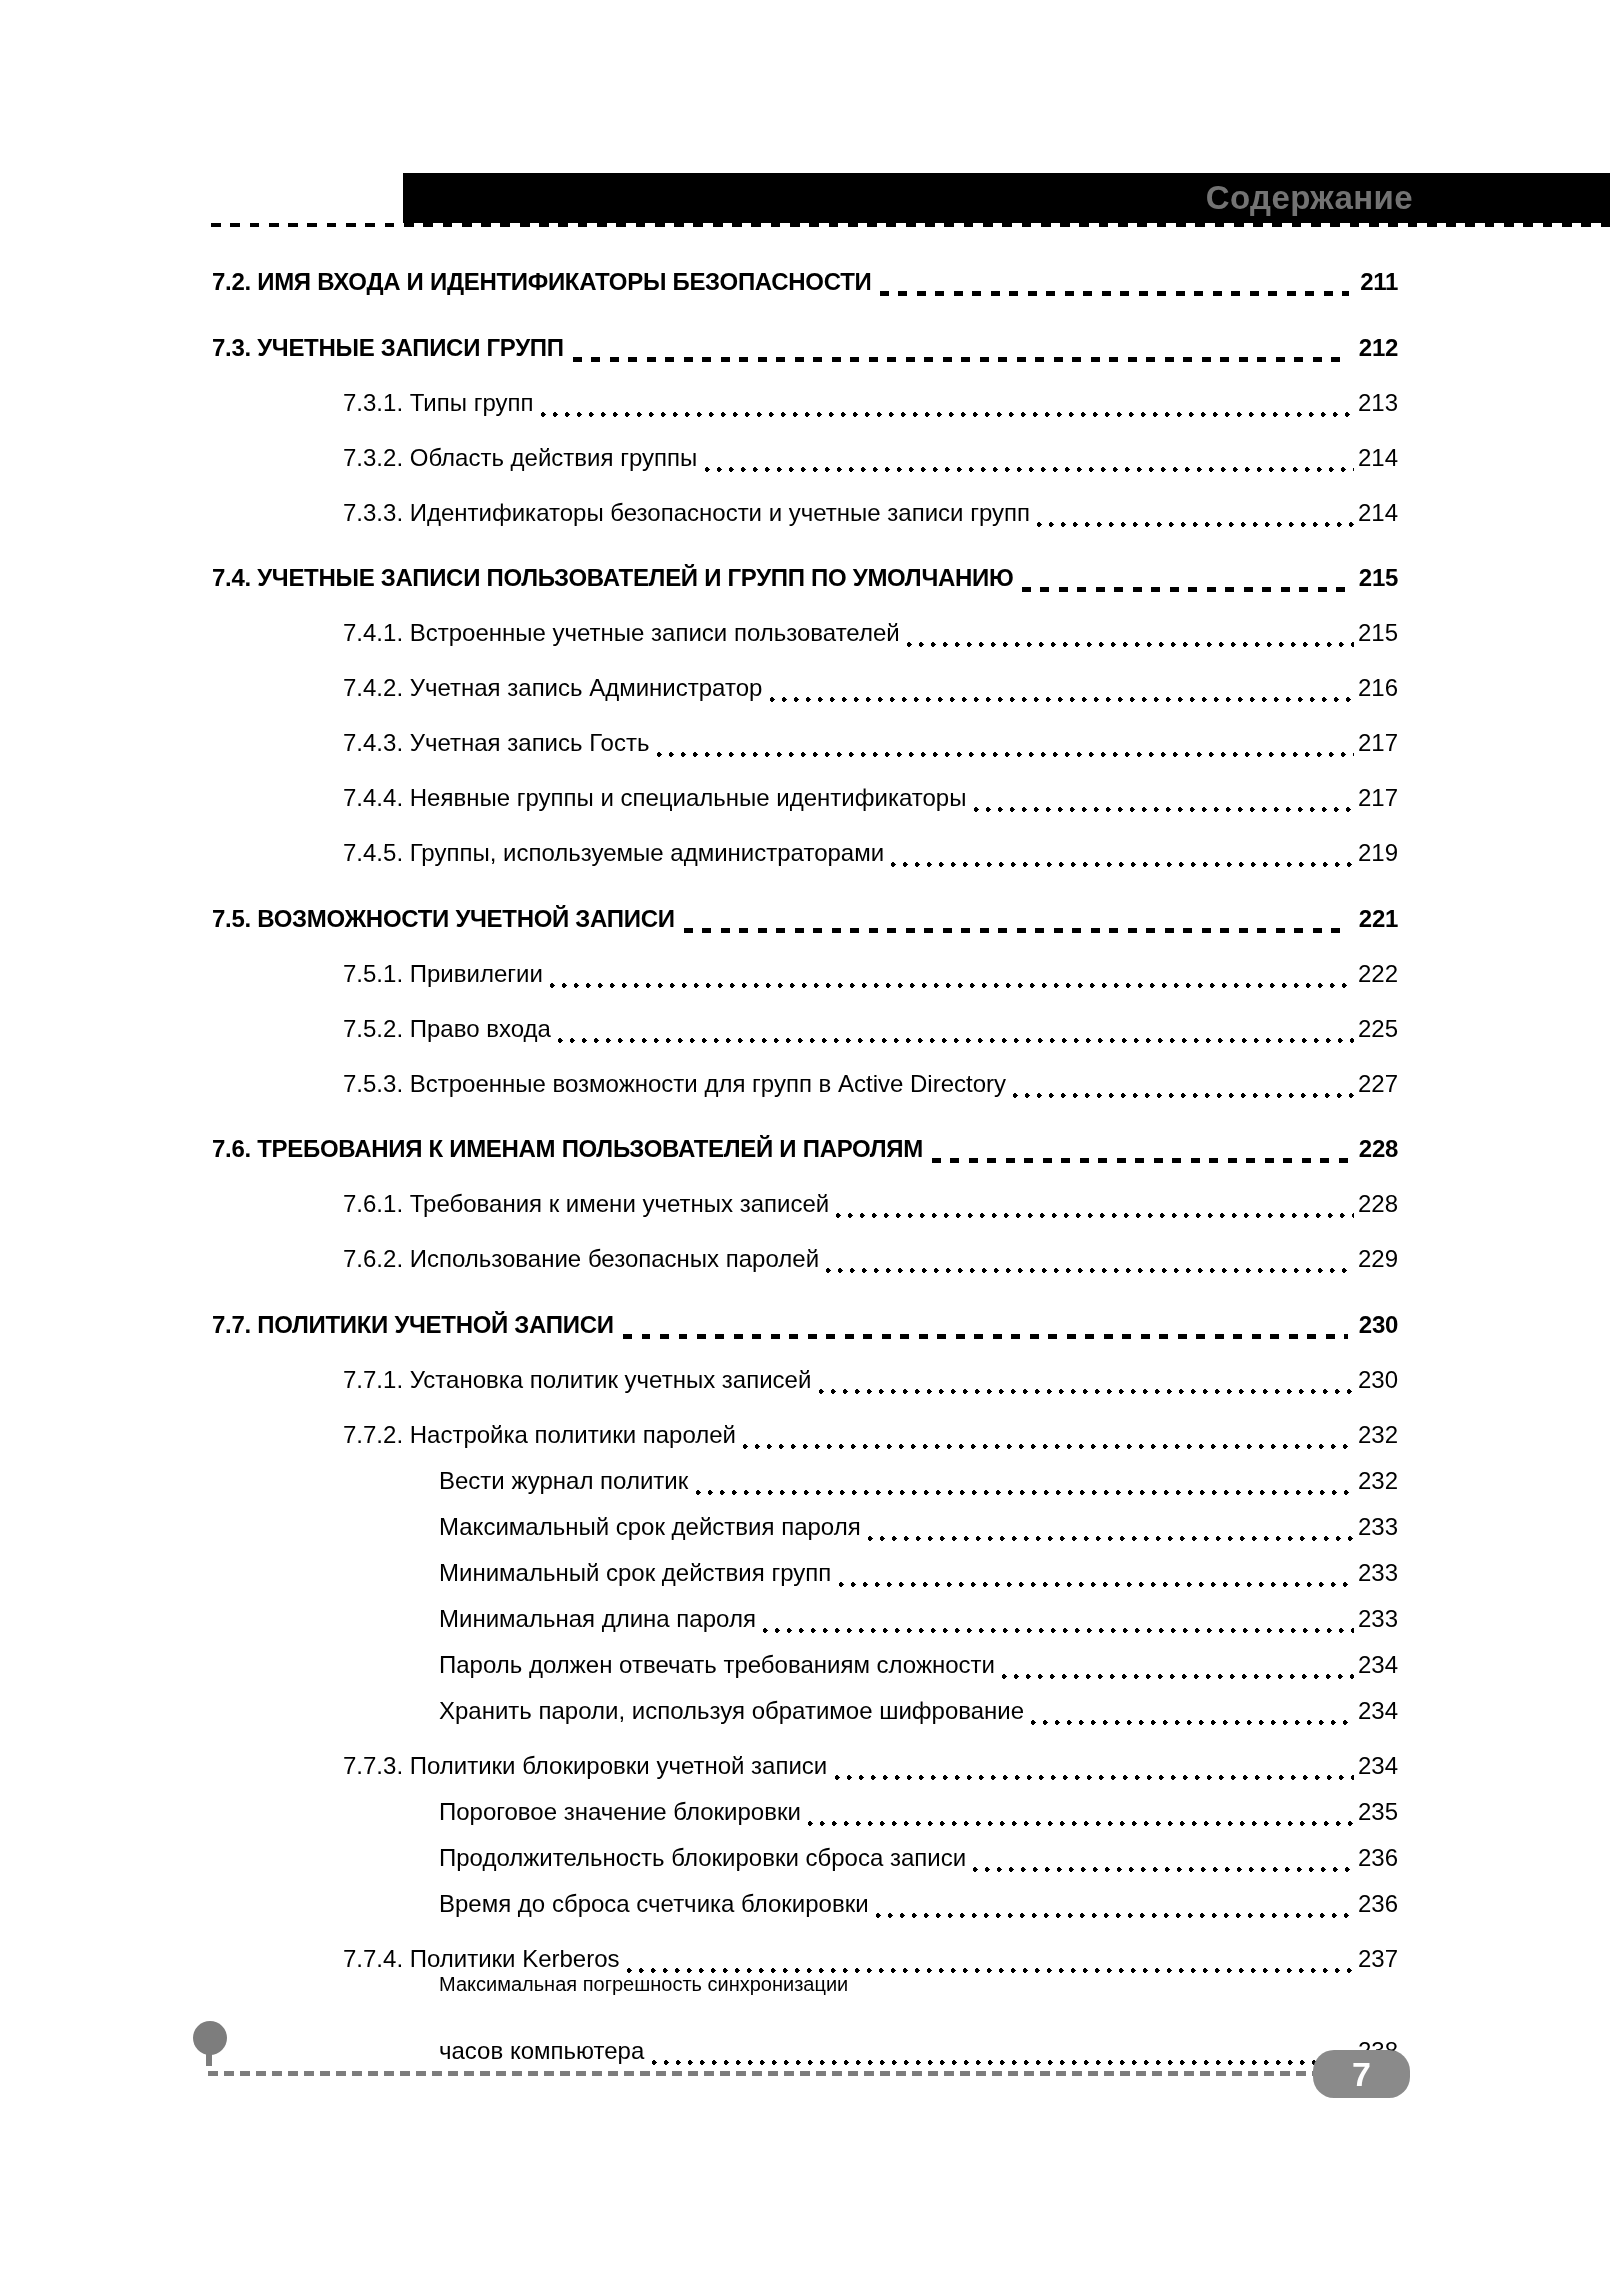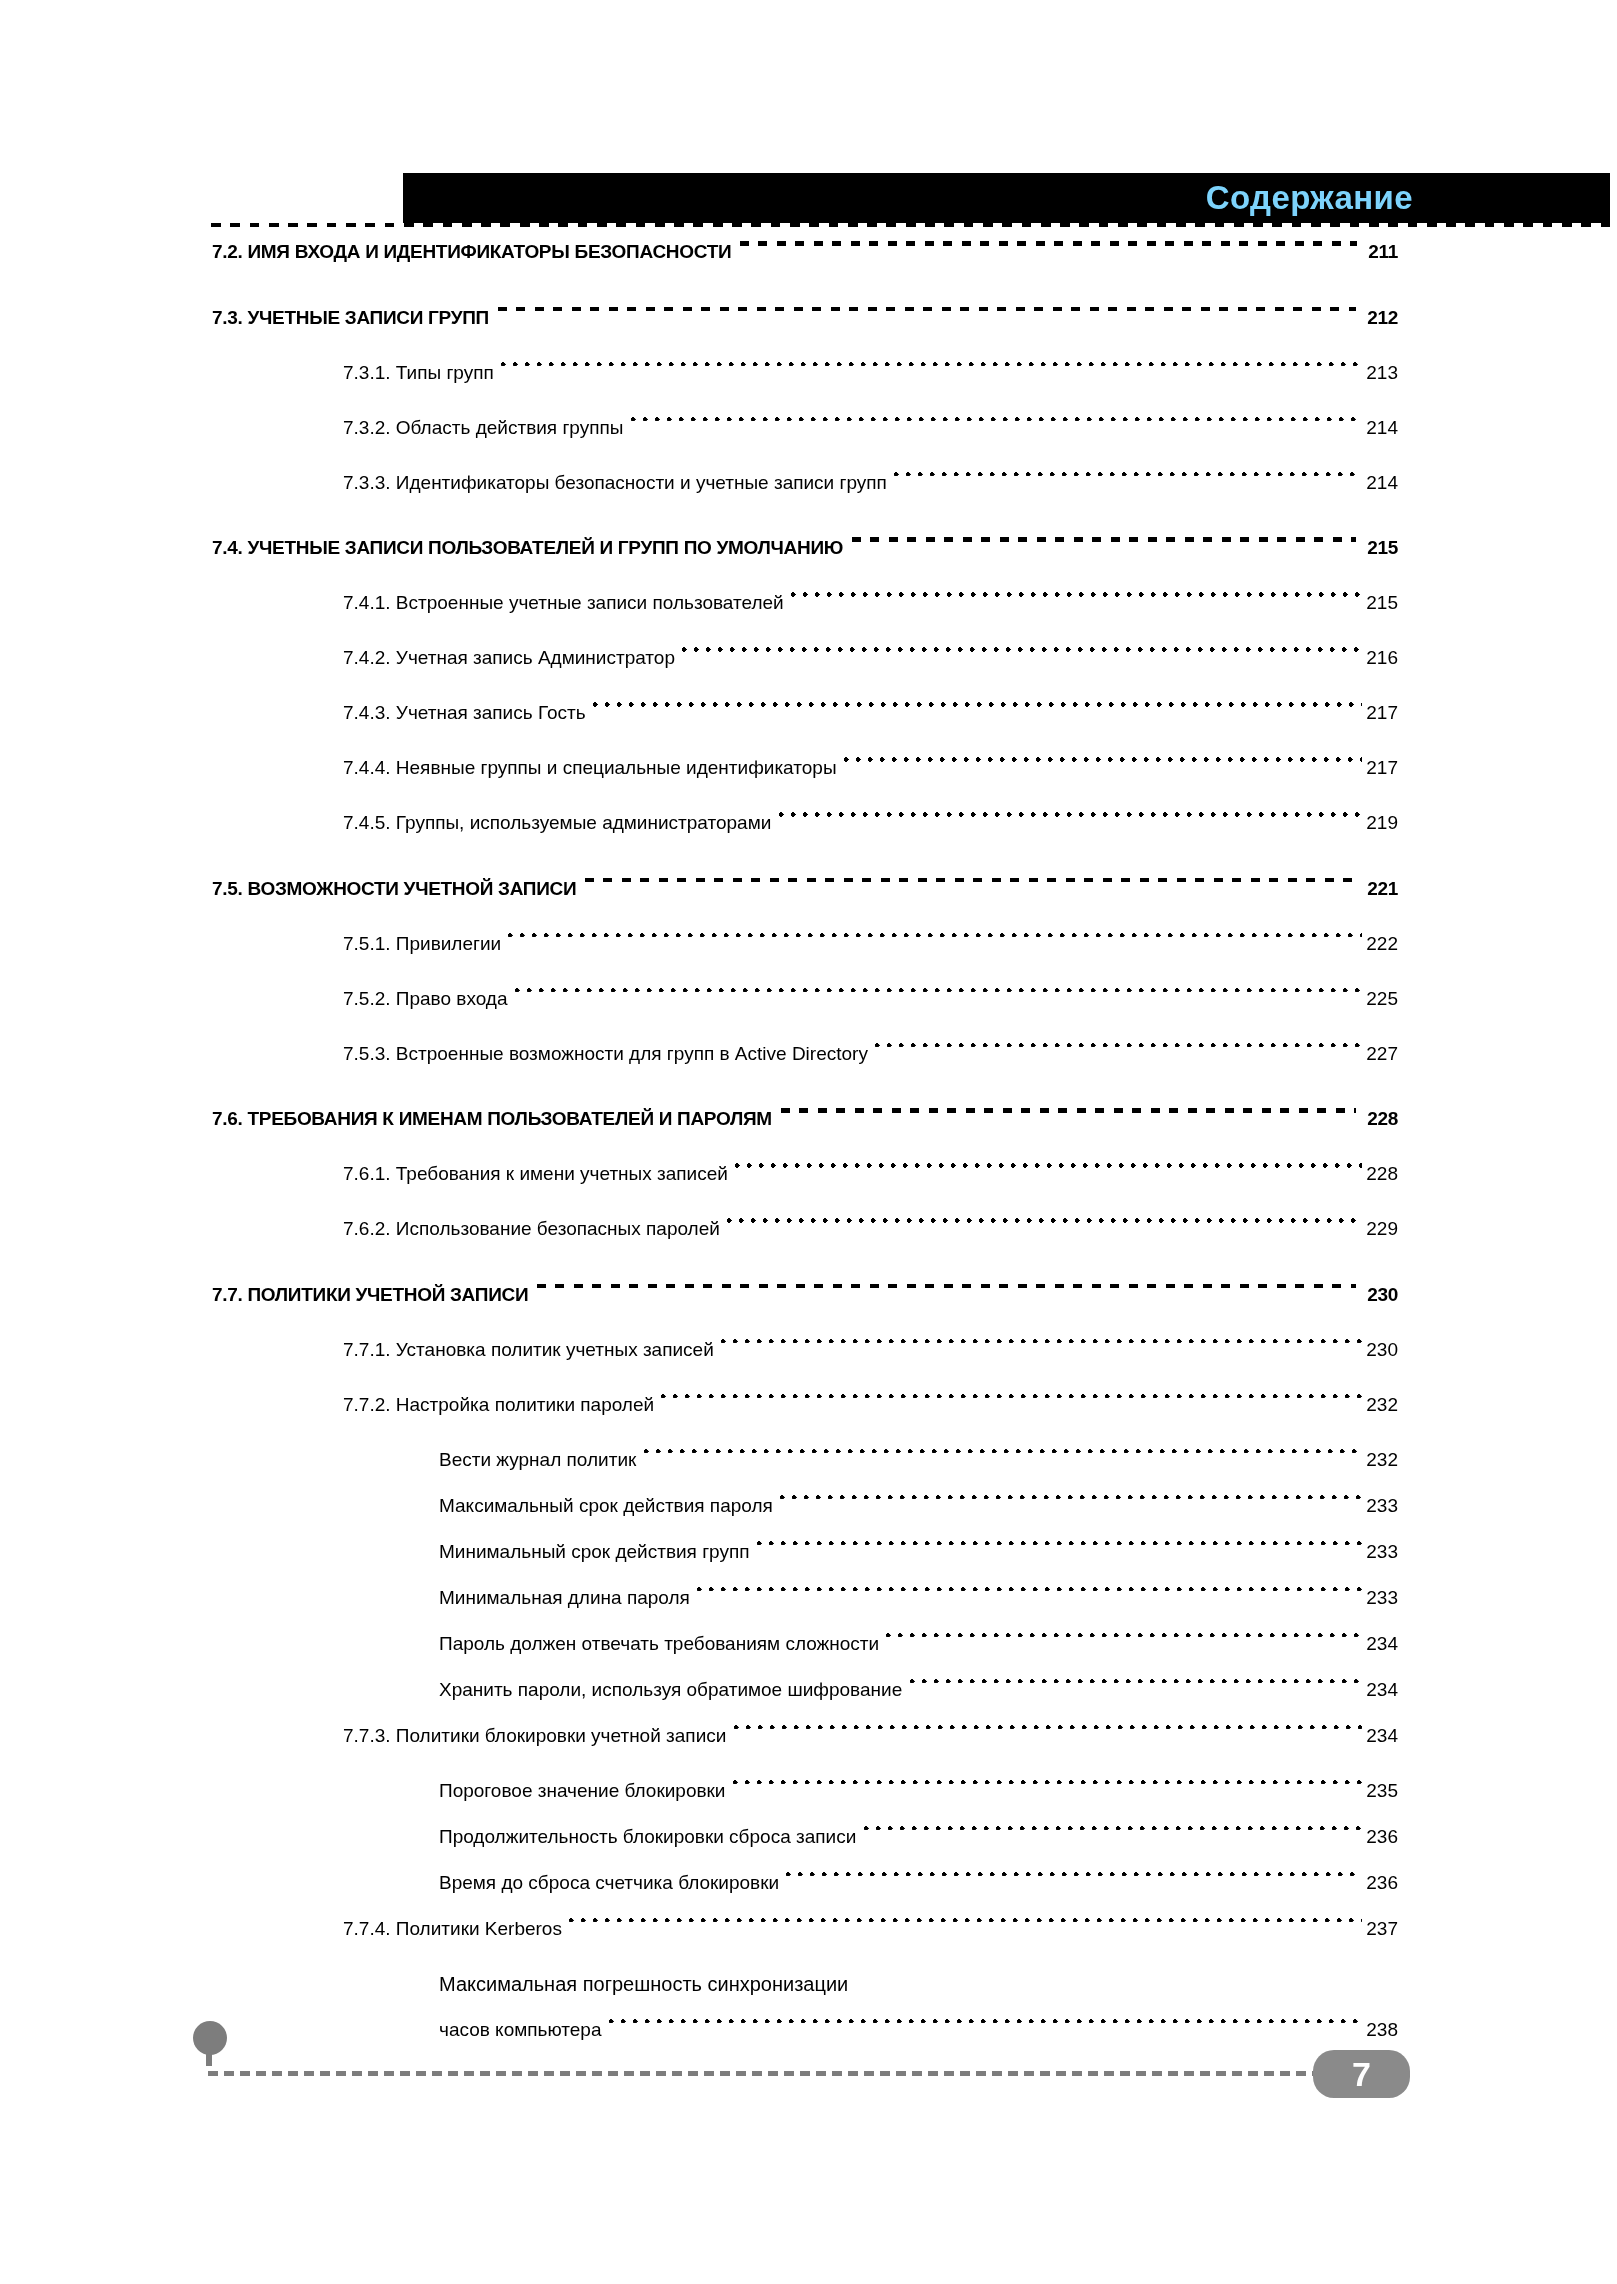--- a/index.html
+++ b/index.html
@@ -14,36 +14,36 @@
 
   
   .header-bar {
     position:absolute; left:403px; top:173px;
     width:1207px; height:50px;
     background:var(--bar-color,#000);
     display:flex; align-items:center; justify-content:flex-end;
     padding-right:197px; box-sizing:border-box;
   }
   .header-title {
-    color:#7dd3fc; font-weight:bold; font-size:33px; letter-spacing:0.4px;
+    color:#737373; font-weight:bold; font-size:33px; letter-spacing:0.4px;
     line-height:50px; white-space:nowrap;
   }
   .header-dash {
     position:absolute; left:211px; top:223px;
     width:1399px; height:4px;
     background:repeating-linear-gradient(90deg,#000 0 9.7px,transparent 9.7px 19.3px);
   }
 
   
   .toc {
     position:absolute; left:212px; top:241px; width:1186px;
   }
   .row {
-    display:flex; align-items:flex-start;
-    height:55px; font-size:19px; white-space:nowrap;
+    display:flex; align-items:flex-end;
+    height:55px; font-size:24px; white-space:nowrap;
     box-sizing:border-box;
   }
   .row.l1 { font-weight:bold; letter-spacing:-0.3px; }
   .row.l1 { margin-top:10.5px; }
   .row.l1.first { margin-top:0; }
   .row.l2 { padding-left:131px; }
   .row.l3 { padding-left:227px; height:46px; }
   .wrapline {
     height:46px; font-size:20px; padding-left:227px;
     white-space:nowrap; box-sizing:border-box;

